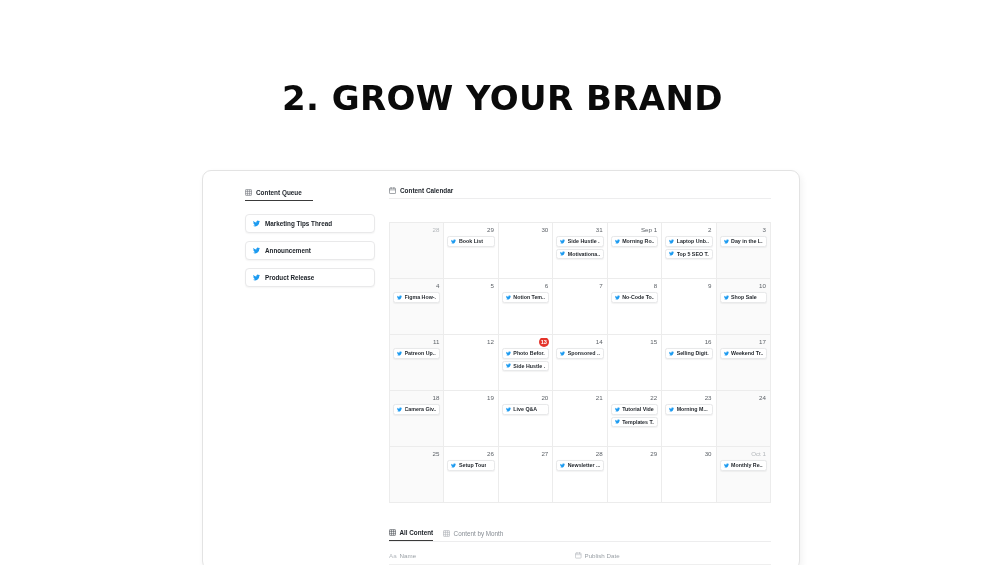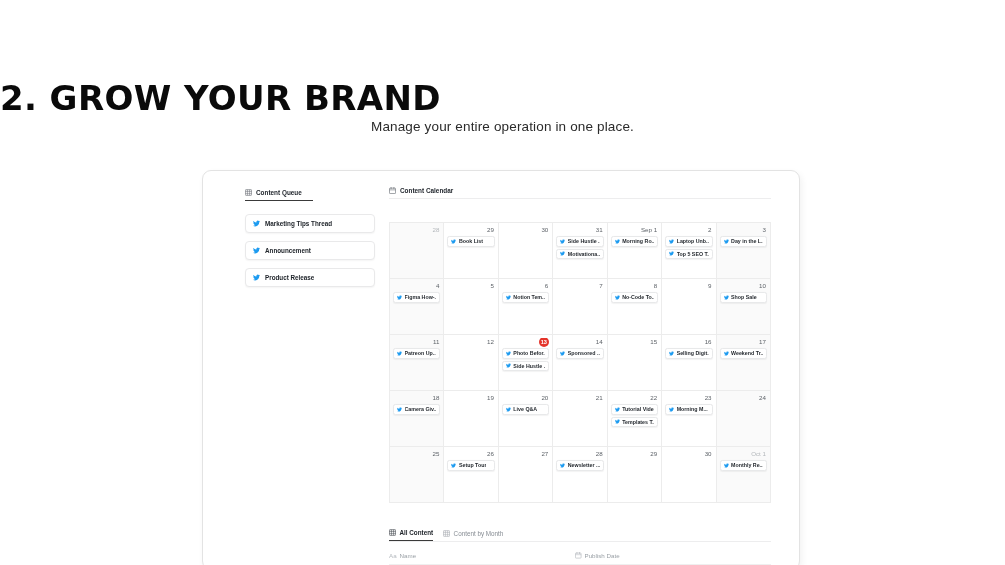--- a/index.html
+++ b/index.html
@@ -7,21 +7,21 @@
     width: 1005px; height: 565px;
     background: #ffffff;
     font-family: "Liberation Sans", sans-serif;
     overflow: hidden;
   }
   .page { position: relative; width: 1005px; height: 565px; background: #fff; }
 
   
   .headline {
     position: absolute; left: 0; top: 78px; width: 1005px;
-    text-align: left;
+    text-align: center;
     font-family: "DejaVu Sans", sans-serif;
     font-size: 34px; font-weight: 700; letter-spacing: 0.4px;
     color: #0a0a0a;
   }
   .subhead {
     position: absolute; left: 0; top: 119px; width: 1005px;
     text-align: center;
     font-size: 13.5px; font-weight: 400; letter-spacing: 0.15px;
     color: #2b2b2b;
   }
@@ -140,21 +140,20 @@
   
   .ico { display: inline-flex; align-items: center; justify-content: center; flex: none; }
   svg { display: block; }
 </style>
 </head>
 <body>
 
 <div class="page">
 
   <div class="headline">2. GROW YOUR BRAND</div>
-  <div class="subhead">Manage your entire operation in one place.</div>
 
   <div class="app-panel">
 
     <div class="sidebar">
       <div class="side-tab">
         <span class="ico">
           <svg width="7" height="7" viewBox="0 0 16 16">
             <rect x="0.8" y="1.6" width="14.4" height="12.8" rx="1.4" fill="none" stroke="#6b7076" stroke-width="1.5"></rect>
             <path d="M0.8 5.6H15.2M0.8 10H15.2M5.6 1.6V14.4M10.4 1.6V14.4" stroke="#6b7076" stroke-width="1.2"></path>
           </svg>

